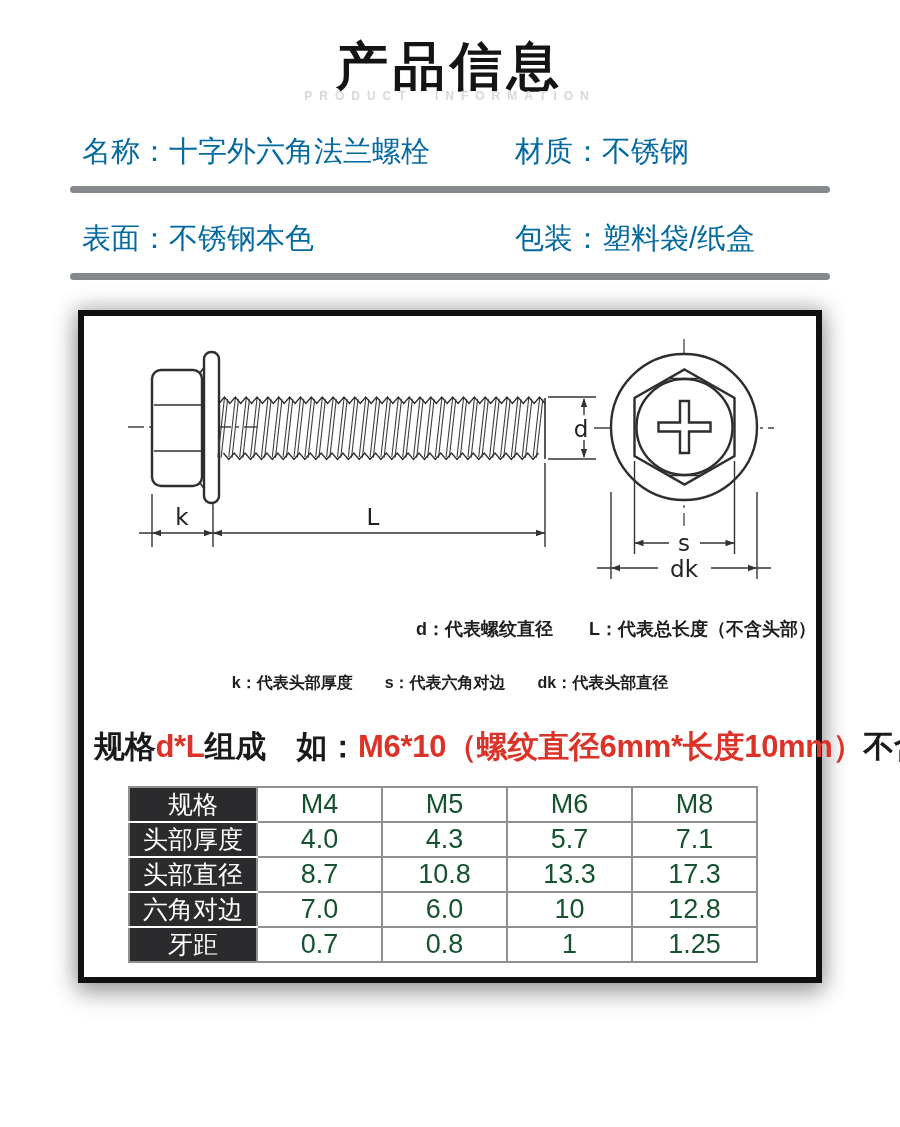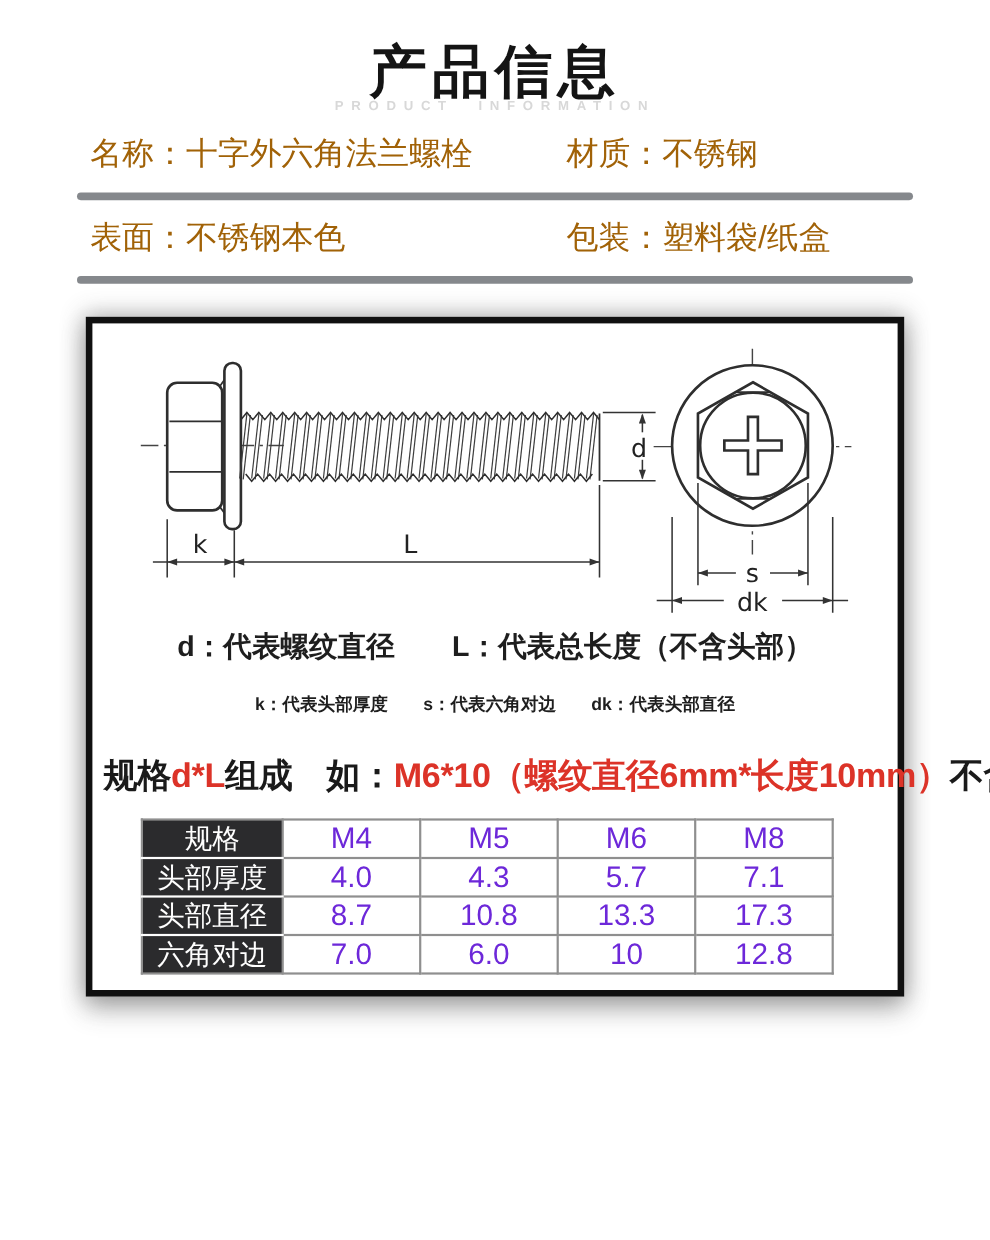--- a/index.html
+++ b/index.html
@@ -29,25 +29,25 @@
     font-weight: 700;
     letter-spacing: 7px;
     word-spacing: 12px;
     color: #d8d8d8;
     line-height: 20px;
   }
 
   
   .info-row {
     position: relative;
-    margin-top: 15px;
+    margin-top: 26px;
     height: 38px;
     font-size: 29px;
     font-weight: 500;
-    color: #a16207;
+    color: #0369a1;
     line-height: 38px;
   }
   .info-row .left  { position: absolute; left: 12px; }
   .info-row .right { position: absolute; left: 445px; text-align: right; }
   .divider {
     margin-top: 16px;
     height: 7px;
     background: #85888c;
     border-radius: 4px;
   }
@@ -61,21 +61,21 @@
     padding-bottom: 14px;
   }
   .diagram-svg { display: block; }
 
   .legend-line1, .legend-line2 {
     text-align: center;
     font-weight: 700;
     color: #1e1e1e;
     line-height: 30px;
   }
-  .legend-line1 { font-size: 26px; }
+  .legend-line1 { margin-top: 20px; font-size: 18px; text-align: right; }
   .legend-line2 { margin-top: 24px; font-size: 16px; }
 
   .spec-line {
     margin-top: 32px;
     padding-left: 10px;
     font-size: 31px;
     font-weight: 700;
     letter-spacing: -0.3px;
     color: #1a1a1a;
     line-height: 34px;
@@ -112,21 +112,21 @@
     font-size: 25px;
     font-weight: 500;
     border-top-color: #ffffff;
     border-bottom-color: #ffffff;
     border-left-color: #8f8f8f;
   }
   table.spec-table tr:first-child td.lab { border-top-color: #8f8f8f; }
   table.spec-table tr:last-child  td.lab { border-bottom-color: #8f8f8f; }
   table.spec-table td.num {
     width: 123px;
-    color: #6d28d9;
+    color: #14532d;
     font-size: 27px;
     font-weight: 500;
     background: #ffffff;
   }
 
   
   .dline  { stroke: #333333; stroke-width: 1.4; fill: none; }
   .cline  { stroke: #444444; stroke-width: 1.3; fill: none; stroke-dasharray: 16 5 3 5; }
   .shape  { stroke: #2e2e2e; stroke-width: 2.4; fill: #ffffff; }
   .thin   { stroke: #2e2e2e; stroke-width: 1.6; fill: none; }
@@ -318,18 +318,25 @@
           <td class="num">13.3</td>
           <td class="num">17.3</td>
         </tr>
         <tr>
           <td class="lab">六角对边</td>
           <td class="num">7.0</td>
           <td class="num">6.0</td>
           <td class="num">10</td>
           <td class="num">12.8</td>
         </tr>
+        <tr>
+          <td class="lab">牙距</td>
+          <td class="num">0.7</td>
+          <td class="num">0.8</td>
+          <td class="num">1</td>
+          <td class="num">1.25</td>
+        </tr>
       </tbody>
         </table>
 
     </div>
   </div>
 </div>
 
 </body></html>

